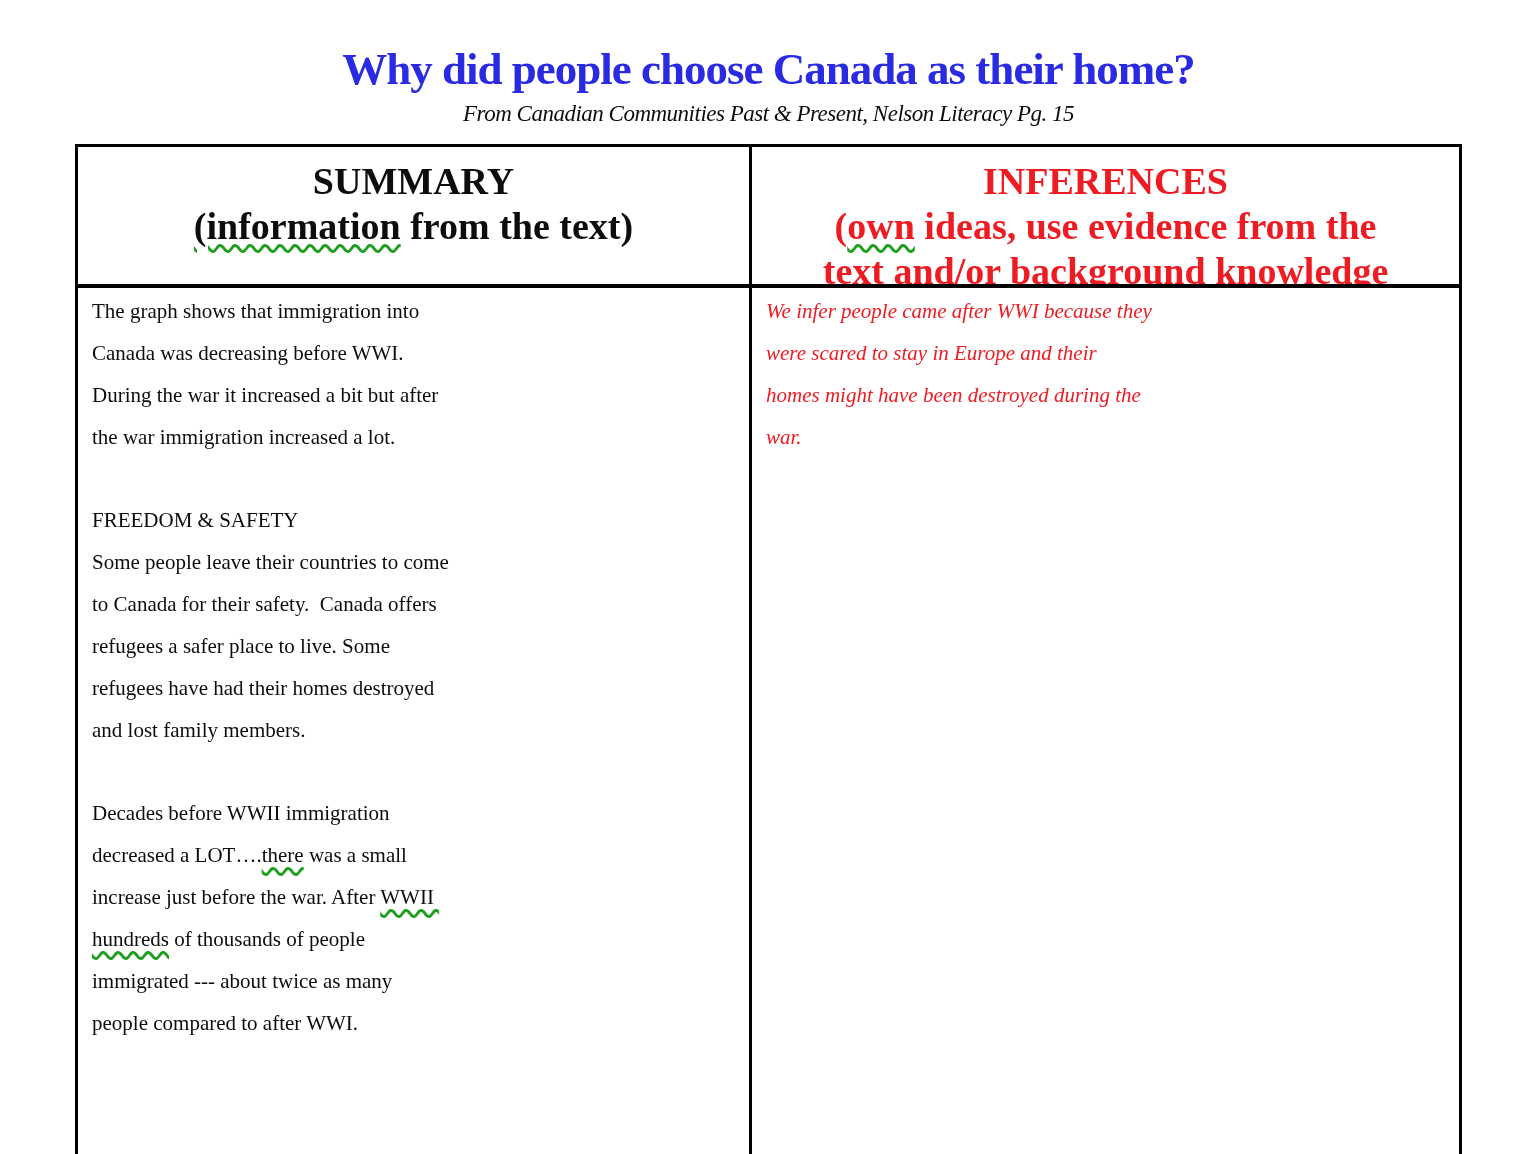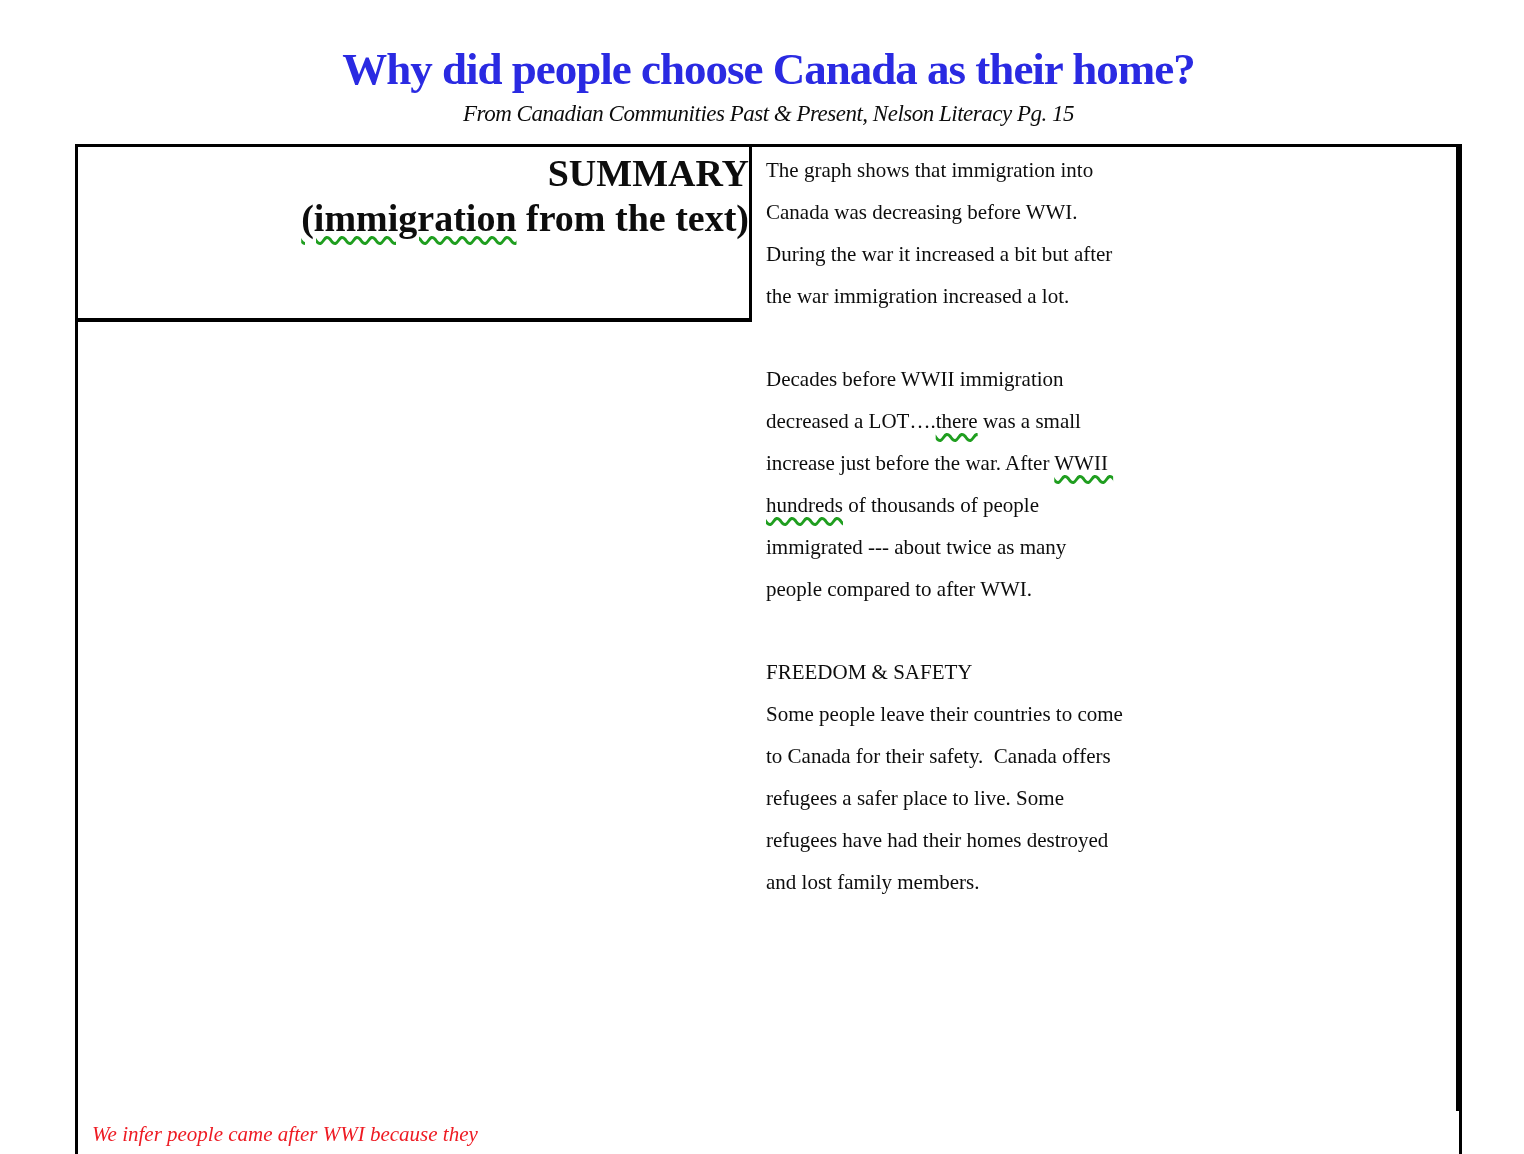--- a/index.html
+++ b/index.html
@@ -23,23 +23,23 @@
     font-style:italic;font-size:23px;line-height:40px;text-align:center;
     margin:0 0 10px 0;letter-spacing:-0.5px;
   }
   .tbl{
     display:grid;grid-template-columns:674px 707px;
     border:3px solid var(--border);
   }
   .cell{box-sizing:border-box;overflow:hidden;}
   .cell.left{border-right:3px solid var(--border);}
   .hdr{
-    height:175px;border-bottom:4px solid var(--border);
-    font-weight:bold;font-size:38px;line-height:45px;text-align:right;
-    padding-top:4px;
+    height:141px;border-bottom:4px solid var(--border);
+    font-weight:bold;font-size:38px;line-height:45px;text-align:center;
+    padding-top:12px;
   }
   .hdr.right{color:var(--red);}
   .bod{
     height:964px;padding:2px 12px 0 14px;
     font-size:21px;line-height:42px;
   }
   .bod.right{color:var(--red);font-style:italic;}
   .para{white-space:pre-wrap;}
   .para + .para{margin-top:41px;}
   .wavy{
@@ -52,24 +52,27 @@
   .emph{font-weight:bold;border-bottom:4px solid currentColor;}
 </style>
 </head>
 <body>
 
 <div class="sheet">
   <div class="title">Why did people choose Canada as their home?</div>
   <div class="subtitle">From Canadian Communities Past &amp; Present, Nelson Literacy Pg. 15</div>
   <div class="tbl">
     <div class="cell hdr left">
-        <div class="para">SUMMARY<br><span class="wavy">(immigration</span> from the text)</div>
+        <div class="para">SUMMARY<br><span class="wavy">(information</span> from the text)</div>
+      </div>
+    <div class="cell hdr right">
+        <div class="para">INFERENCES<br>(<span class="wavy">own</span> ideas, use evidence from the<br>text and/or background knowledge</div>
       </div>
     <div class="cell bod left">
         <div class="para">The graph shows that immigration into<br>Canada was decreasing before WWI.<br>During the war it increased a bit but after<br>the war immigration increased a lot.</div>
+        <div class="para">FREEDOM &amp; SAFETY<br>Some people leave their countries to come<br>to Canada for their safety.  Canada offers<br>refugees a safer place to live. Some<br>refugees have had their homes destroyed<br>and lost family members.</div>
         <div class="para">Decades before WWII immigration<br>decreased a LOT….<span class="wavy">there</span> was a small<br>increase just before the war. After <span class="wavy">WWII </span><br><span class="wavy">hundreds</span> of thousands of people<br>immigrated --- about twice as many<br>people compared to after WWI.</div>
-        <div class="para">FREEDOM &amp; SAFETY<br>Some people leave their countries to come<br>to Canada for their safety.  Canada offers<br>refugees a safer place to live. Some<br>refugees have had their homes destroyed<br>and lost family members.</div>
       </div>
     <div class="cell bod right">
         <div class="para">We infer people came after WWI because they<br>were scared to stay in Europe and their<br>homes might have been destroyed during the<br>war.</div>
       </div>
   </div>
 </div>
 
 </body></html>

